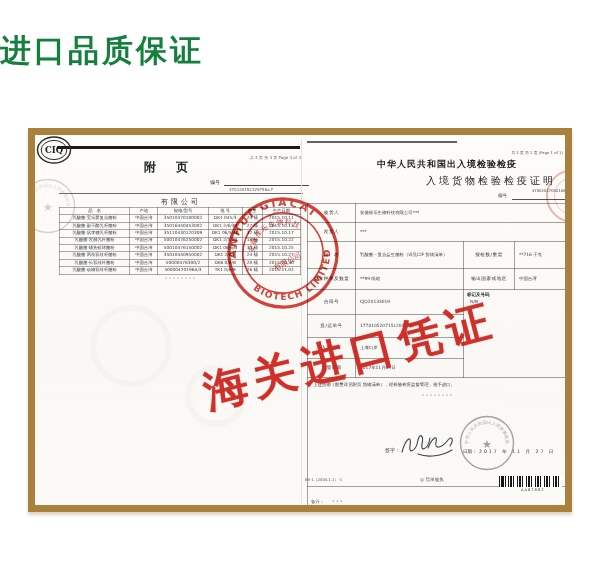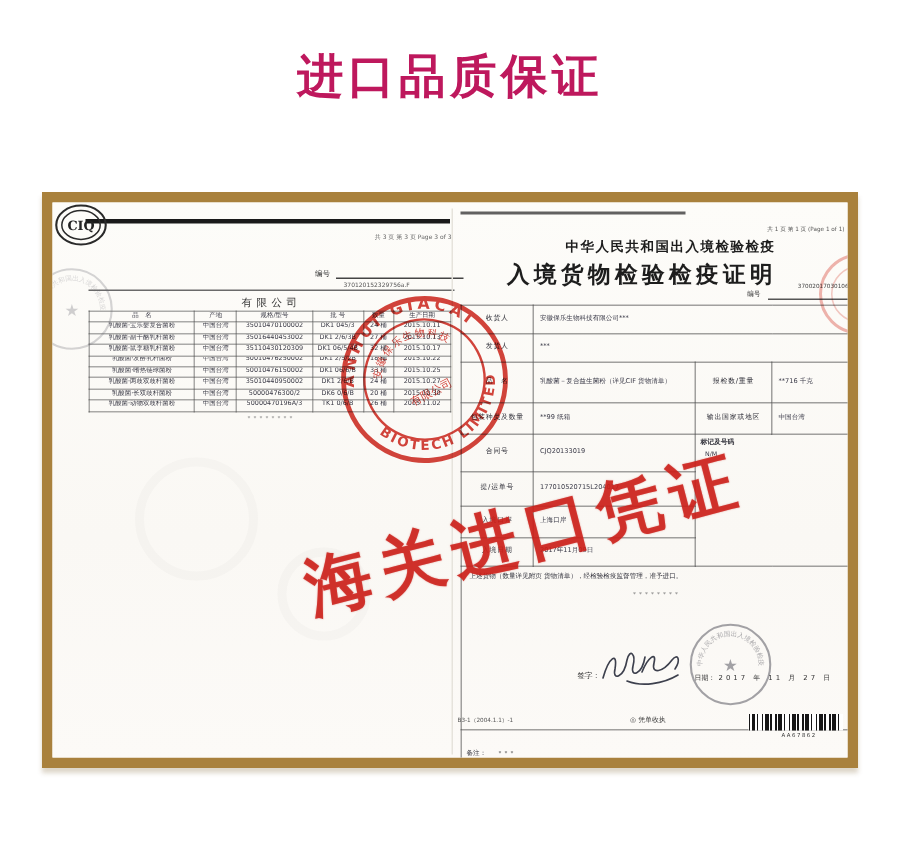--- a/index.html
+++ b/index.html
@@ -1,22 +1,22 @@
 <!DOCTYPE html>
 <html><head>
 <meta charset="utf-8">
 <style>
   html,body{margin:0;padding:0;background:#fff;}
   .scene{position:relative;width:600px;height:575px;background:#ffffff;overflow:hidden;
          font-family:"DejaVu Sans",sans-serif;}
   .abs{position:absolute;}
 
   
-  .hero-title{top:30px;left:0;width:600px;text-align:center;font-size:31px;font-weight:bold;
-              color:#be185d;letter-spacing:3px;}
+  .hero-title{top:30px;left:0;width:600px;font-size:31px;font-weight:bold;
+              color:#15803d;letter-spacing:3px;}
   .hero-sub{top:80px;left:0;width:600px;text-align:center;font-size:11px;color:#949494;
             letter-spacing:4.5px;font-weight:bold;}
 
   
   .frame{left:28px;top:128px;width:544px;height:384px;border:7px solid #a9813d;
          background:#fdfcf9;box-sizing:border-box;box-shadow:0 3px 3px rgba(120,90,40,.25);}
   .interior{position:absolute;left:0;top:0;right:0;bottom:0;overflow:hidden;background:
             linear-gradient(180deg,#fdfcf9 0%,#faf8f4 60%,#fcfaf7 100%);}
 
   
@@ -35,21 +35,21 @@
         font-weight:normal;color:#3a3a46;padding:0 1px;height:6.4px;line-height:1.1;
         white-space:nowrap;overflow:hidden;text-align:center;}
   #ld-foot{left:24px;top:141px;width:242px;text-align:center;font-size:4px;color:#888;}
   .wm-blob{width:70px;height:70px;border:6px solid #8a8a95;border-radius:50%;opacity:.045;}
 
   
   #rd-divider{left:266px;top:4px;width:1px;height:364px;background:#e6e3dc;}
   #rd-topline{left:272px;top:6px;width:150px;height:2px;background:#2d2d2d;opacity:.75;}
   #rd-title1{left:303px;top:23px;width:218px;text-align:center;font-size:9px;font-weight:bold;
              color:#1d1d1d;letter-spacing:1px;}
-  #rd-title2{left:303px;top:39px;width:218px;text-align:left;font-size:15px;font-weight:bold;
+  #rd-title2{left:303px;top:39px;width:218px;text-align:right;font-size:10px;font-weight:normal;
              color:#1d1d1d;letter-spacing:3px;}
   #rd-pageinfo{left:438px;top:15px;width:90px;text-align:right;font-size:3.8px;color:#555;}
   #rd-noval{left:477px;top:53px;width:76px;text-align:center;font-size:3.8px;color:#444;}
   #rd-no{left:463px;top:58px;font-size:4.5px;color:#333;}
   #rd-noline{left:477px;top:64px;width:76px;height:1px;background:#555;}
 
   #rtable{left:272px;top:68px;width:259px;border-collapse:collapse;table-layout:fixed;}
   #rtable td{border:1px solid rgba(70,70,70,.5);vertical-align:middle;overflow:hidden;}
   #rtable .rlab{font-size:4.6px;color:#2f2f38;text-align:center;letter-spacing:.5px;line-height:1.3;}
   #rtable .rval{font-size:4.4px;color:#3c3c4a;padding-left:4px;line-height:1.4;}
@@ -96,20 +96,21 @@
   <div class="abs hero-title">进口品质保证</div>
 
   <div class="abs frame">
     <div class="interior">
 
       <div class="abs wm-blob" style="left:55px;top:170px;"></div>
       <div class="abs wm-blob" style="left:150px;top:230px;width:50px;height:50px;"></div>
 
       <div class="abs" id="ld-topline"></div>
       <div class="abs" id="ld-pageinfo">共 3 页 第 3 页 Page 3 of 3</div>
+      <div class="abs" id="ld-header">附　页</div>
       <div class="abs" id="ld-no">编号</div>
       <div class="abs" id="ld-noline"></div>
       <div class="abs" id="ld-noval">370120152329756a.F</div>
       <div class="abs" id="ld-rule"></div>
       <div class="abs" id="ld-listtitle">有限公司</div>
       <table class="abs" id="goods-table">
           <colgroup>
             <col style="width:70px">
             <col style="width:28px">
             <col style="width:50px">

